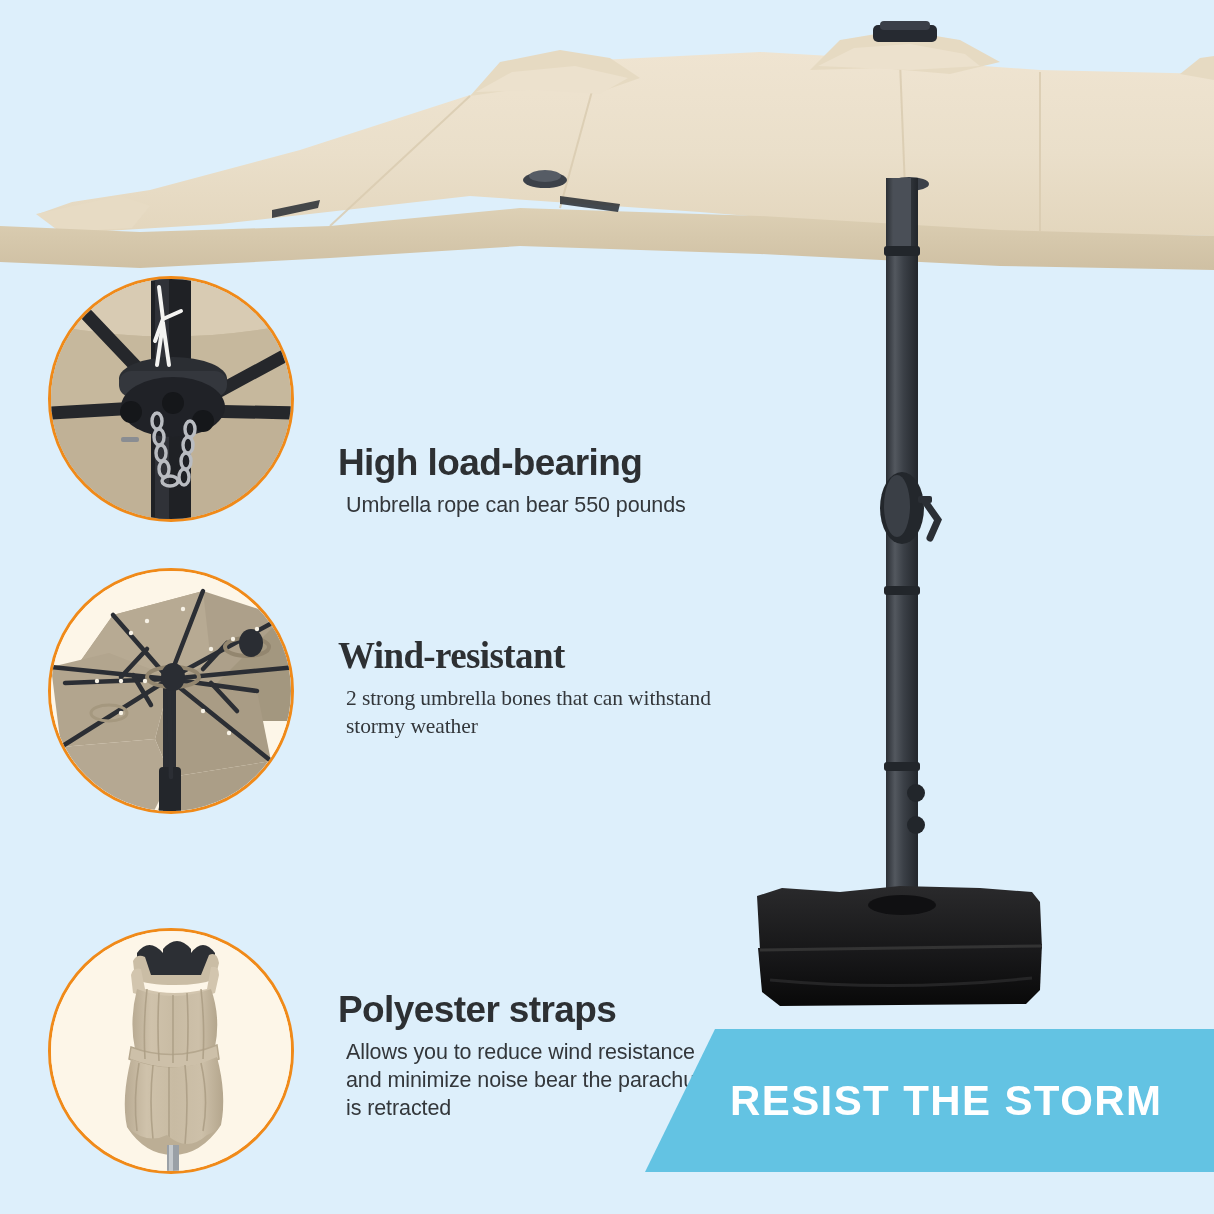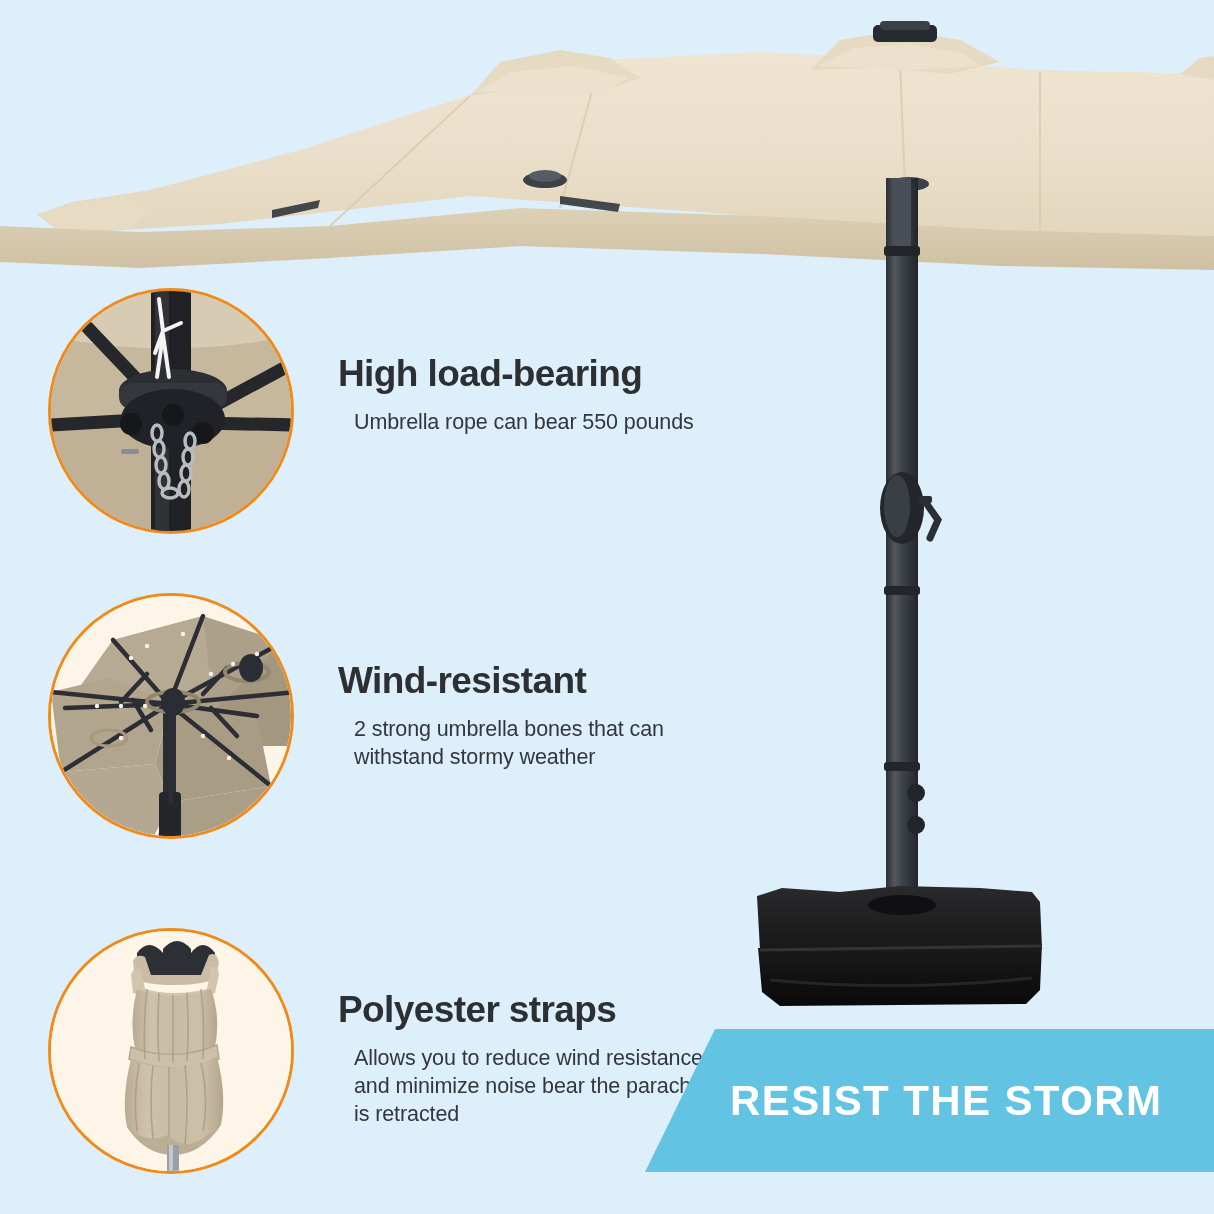--- a/index.html
+++ b/index.html
@@ -28,22 +28,22 @@
     pointer-events: none;
   }
   .hero svg { display: block; width: 1214px; height: 1214px; }
 
   
   .feature {
     position: absolute;
     display: flex;
     align-items: flex-start;
   }
-  .feature-1 { left: 48px; top: 288px; }
-  .feature-2 { left: 48px; top: 593px; }
+  .feature-1 { left: 48px; top: 276px; align-items: flex-end; }
+  .feature-2 { left: 48px; top: 568px; font-family: Liberation Serif, serif; }
   .feature-3 { left: 48px; top: 928px; }
 
   .thumb-wrap {
     position: relative;
     width: 252px;
     height: 252px;
     flex: 0 0 252px;
   }
   .thumb {
     position: absolute;
@@ -73,21 +73,21 @@
     color: #2d3033;
     line-height: 1.06;
     letter-spacing: -0.6px;
     margin: 0 0 10px 0;
     white-space: nowrap;
   }
   .feature-desc {
     font-size: 21.5px;
     color: #33373b;
     line-height: 1.30;
-    margin: 16px;
+    margin: 8px;
     letter-spacing: -0.1px;
   }
 
   
   .banner {
     position: absolute;
     left: 640px;
     top: 1029px;
     width: 574px;
     height: 143px;

